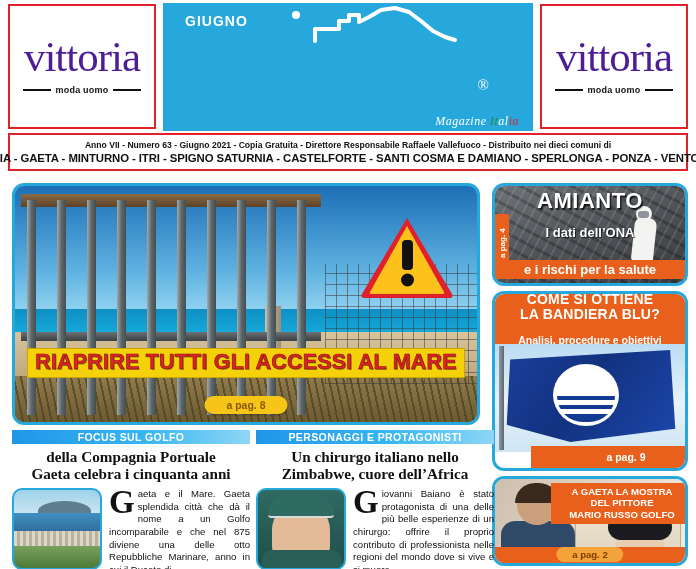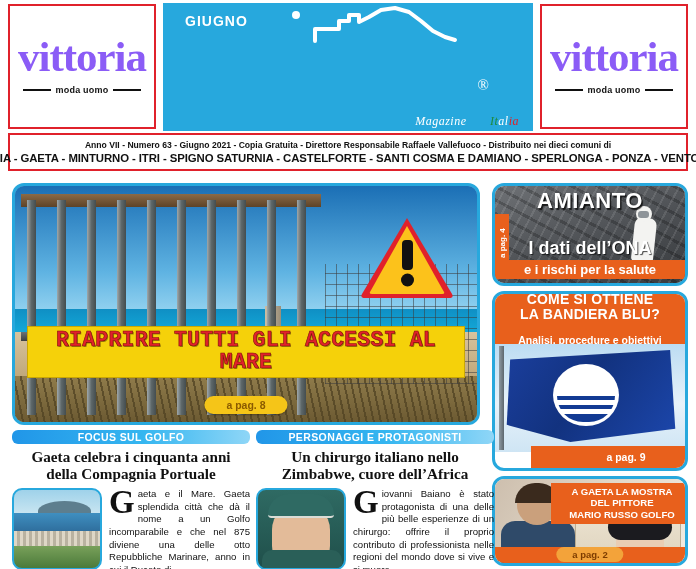--- a/index.html
+++ b/index.html
@@ -14,21 +14,21 @@
   .masthead{position:absolute;left:0;top:0;width:696px;height:133px;}
   .ad-box{
     position:absolute;top:4px;height:125px;background:#ffffff;
     border:2px solid #e0212b;box-sizing:border-box;
     display:flex;flex-direction:column;align-items:center;justify-content:center;
   }
   .ad-left{left:8px;width:148px;}
   .ad-right{right:8px;width:148px;}
   .vittoria-word{
     font-family:"Liberation Serif", serif;
-    font-weight:700;font-size:43px;line-height:.9;color:#8b5cf6;
+    font-weight:400;font-size:43px;line-height:.9;color:#4c1d95;
     letter-spacing:-1px;
   }
   .vittoria-sub{
     display:flex;align-items:center;gap:5px;margin-top:9px;width:118px;
   }
   .vittoria-sub .rule{flex:1;height:2px;background:#111;}
   .vittoria-sub .txt{
     font-size:9px;font-weight:700;color:#111;letter-spacing:.2px;white-space:nowrap;
   }
 
@@ -52,21 +52,21 @@
   .logo-line2 .dotit{font-size:24px;letter-spacing:2px;}
   .reg-mark{
     position:absolute;right:44px;top:74px;color:#fff;font-size:15px;
     font-family:"Liberation Serif", serif;
   }
   .magazine-italia{
     position:absolute;right:14px;bottom:2px;
     font-family:"Liberation Serif", serif;font-style:italic;
     font-size:12px;color:#ffffff;letter-spacing:.5px;
   }
-  .magazine-italia .g{color:#1f8a3b;margin-left:20px;}
+  .magazine-italia .g{color:#1f8a3b;}
   .magazine-italia .w{color:#ffffff;}
   .magazine-italia .r{color:#e0212b;}
 
   
   .infobar{
     position:absolute;left:8px;top:133px;width:680px;height:38px;
     border:2px solid #e0212b;box-sizing:border-box;background:#fff;
     display:flex;flex-direction:column;align-items:center;justify-content:center;
   }
   .infobar .l1{
@@ -122,21 +122,21 @@
   .warn{
     position:absolute;right:22px;top:28px;width:96px;height:86px;
   }
   .warn svg{display:block;}
 
   .lead-banner{
     position:absolute;left:12px;right:12px;bottom:44px;
     background:#f5d10a;border:1px solid #caa703;padding:3px 0 4px;text-align:center;
   }
   .banner-h1{
-    font-family:Liberation Mono, monospace;font-weight:700;
+    font-family:Liberation Sans, sans-serif;font-weight:700;
     font-size:21.5px;color:#e0212b;letter-spacing:.2px;line-height:1;
     -webkit-text-stroke:.6px #7a1208;
     text-shadow:1px 1px 0 rgba(0,0,0,.35);
   }
   .banner-h2{
     font-family:"Liberation Serif", serif;font-weight:700;
     font-size:15px;color:#ffffff;letter-spacing:.2px;line-height:1.05;margin-top:1px;
     text-shadow:1px 1px 0 #333, -1px 0 0 #333, 0 -1px 0 #333, 1px 0 0 #333;
   }
   .pagbadge{
@@ -174,21 +174,21 @@
   .worker .body{position:absolute;left:4px;top:14px;width:22px;height:44px;
     background:#f3f3f1;border-radius:7px 7px 4px 4px;transform:rotate(6deg);}
   .worker .head{position:absolute;left:7px;top:2px;width:16px;height:16px;
     background:#f3f3f1;border-radius:50%;}
   .worker .mask{position:absolute;left:9px;top:7px;width:11px;height:7px;
     background:#8e9499;border-radius:3px;}
   .amianto-l1,.amianto-l2{
     position:absolute;left:0;width:100%;text-align:center;
     color:#ffffff;font-weight:700;
   }
-  .amianto-l1{bottom:24px;font-size:18px;text-shadow:1px 1px 1px rgba(0,0,0,.7);}
+  .amianto-l1{bottom:43px;font-size:13px;text-shadow:1px 1px 1px rgba(0,0,0,.7);}
   .amianto-l2{bottom:4px;font-size:13px;background:#e8601c;padding:2px 0;}
   .vert-pag{
     position:absolute;left:0px;top:28px;width:14px;height:58px;
     background:#e8601c;color:#fff;font-size:8px;font-weight:700;
     display:flex;align-items:center;justify-content:center;
     writing-mode:vertical-rl;transform:rotate(180deg);white-space:nowrap;
   }
 
   .blu-head{
     position:absolute;left:0;top:0;width:100%;height:50px;background:#e8601c;
@@ -258,21 +258,21 @@
     font-size:9.5px;font-weight:700;padding:2px 16px;white-space:nowrap;
   }
 
   
   .art{position:absolute;top:430px;width:238px;}
   .art1{left:12px;}
   .art2{left:256px;}
   .art-kicker{
     width:100%;height:14px;background:linear-gradient(90deg,#2196e8,#35b6f0 55%,#8fd6f7);
     color:#fff;font-size:10.5px;font-weight:700;letter-spacing:.4px;
-    display:flex;align-items:center;justify-content:center;border-radius:6px;
+    display:flex;align-items:center;justify-content:center;
   }
   .art-title{
     font-family:"Liberation Serif", serif;font-weight:700;
     font-size:15.2px;line-height:1.12;text-align:center;color:#111;
     margin-top:4px;
   }
   .art-body{
     position:relative;margin-top:6px;height:88px;overflow:hidden;
   }
   .art-thumb{
@@ -428,22 +428,22 @@
       <div>DEL PITTORE</div>
       <div>MARIO RUSSO GOLFO</div>
     </div>
     <div class="pit-foot"></div>
     <div class="pit-badge">a pag. 2</div>
   </div>
 
   <div class="art art1">
     <div class="art-kicker">FOCUS SUL GOLFO</div>
     <div class="art-title">
+      <div>della Compagnia Portuale</div>
       <div>Gaeta celebra i cinquanta anni</div>
-      <div>della Compagnia Portuale</div>
     </div>
     <div class="art-body">
       <div class="art-thumb thumb-gaeta">
         <div class="hill"></div>
         <div class="water"></div>
         <div class="town"></div>
       </div>
       <div class="art-text">
         <span class="dropcap">G</span><span>aeta e il Mare. Gaeta splendida città che dà il nome a un Golfo incomparabile e che nel 875 diviene una delle otto Repubbliche Marinare, anno in cui il Ducato di</span>
       </div>

